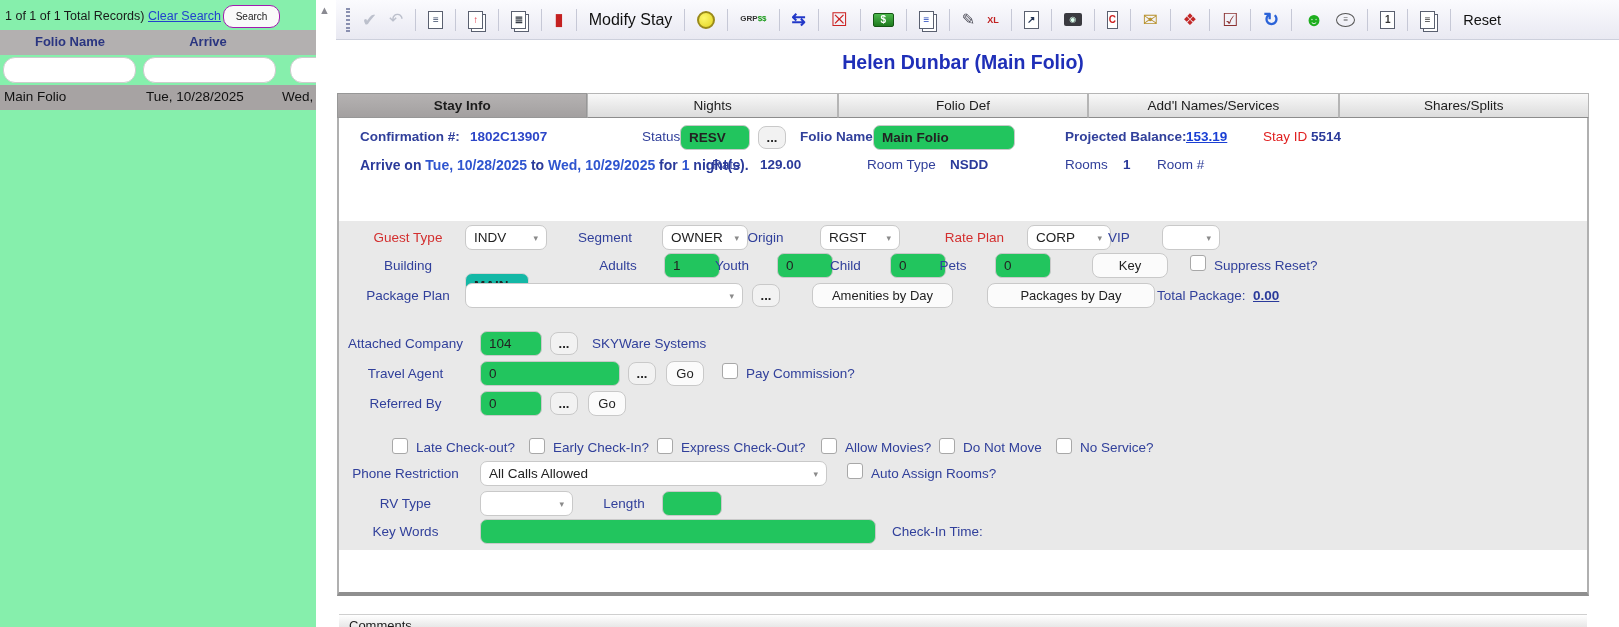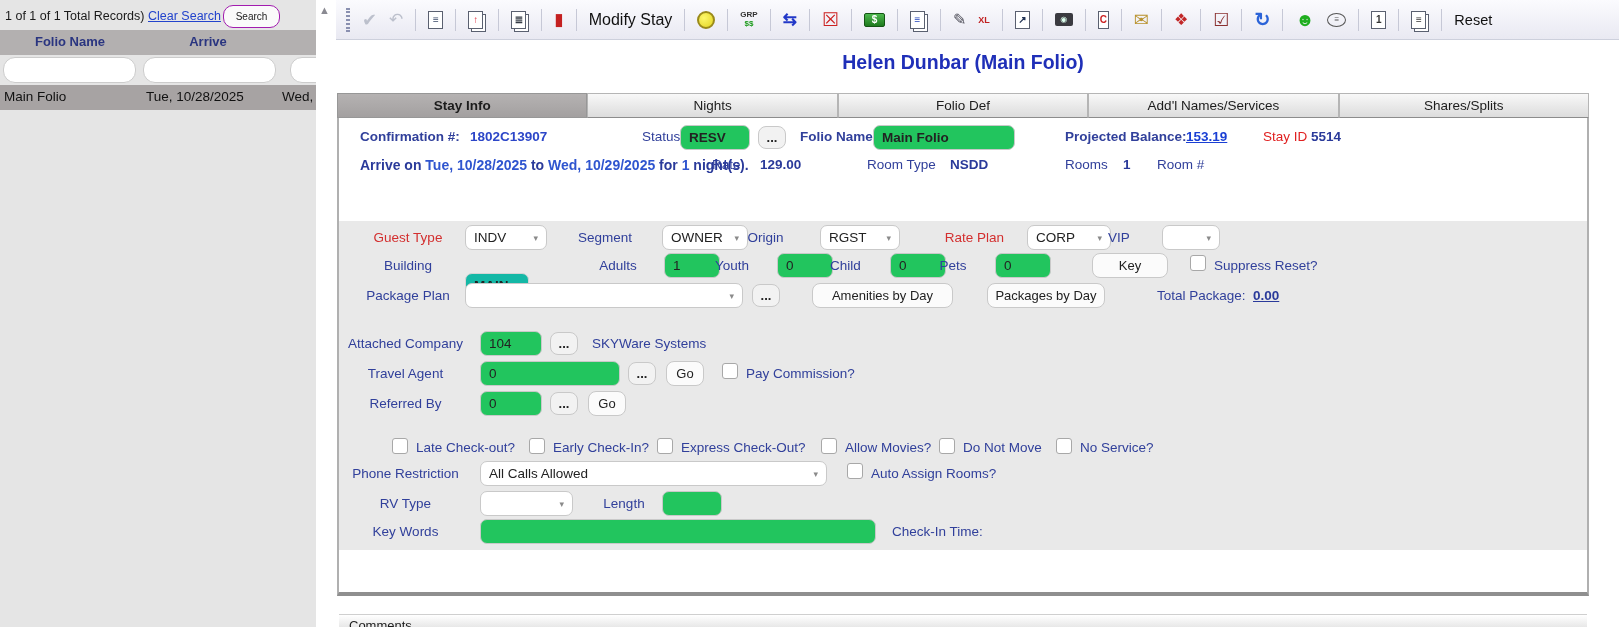--- a/index.html
+++ b/index.html
@@ -1,21 +1,21 @@
 <!DOCTYPE html>
 <html><head>
 <meta charset="utf-8">
 <style>
   * { margin:0; padding:0; box-sizing:border-box; }
   html,body { background:#fff; }
   body { font-family:"Liberation Sans", sans-serif; }
   .screen { position:relative; width:1619px; height:627px; overflow:hidden; background:#fff; }
 
   
-  .left-panel { position:absolute; left:0; top:0; width:316px; height:627px; background:#e5e5e5; overflow:hidden; }
+  .left-panel { position:absolute; left:0; top:0; width:316px; height:627px; background:#86efac; overflow:hidden; }
   .lp-records { position:absolute; left:5px; top:9px; font-size:12.5px; color:#1a1a1a; white-space:nowrap; }
   .lp-clear { position:absolute; left:148px; top:9px; font-size:12.5px; color:#2243cc; text-decoration:underline; cursor:pointer; white-space:nowrap; }
   .lp-search { position:absolute; left:223px; top:5px; width:57px; height:23px; border:1px solid #a21caf; border-radius:10px; background:#fafafa; font-size:10px; color:#222; font-family:inherit; }
   .lp-header { position:absolute; left:0; top:30px; width:316px; height:25px; background:#b3b0b0; }
   .lp-header span { position:absolute; top:4px; font-size:13px; font-weight:bold; color:#2a3580; text-align:center; }
   .lp-h1 { left:0; width:140px; }
   .lp-h2 { left:140px; width:136px; }
   .lp-filters { position:absolute; left:0; top:56px; width:316px; height:29px; }
   .lp-filters input { position:absolute; top:1px; height:26px; border:1px solid #ccc; border-radius:12px; background:#fff; padding:0 8px; font-size:13px; font-family:inherit; }
   .lp-f1 { left:3px; width:133px; }
@@ -34,21 +34,21 @@
   
   .toolbar { position:absolute; left:336px; top:0; width:1283px; height:40px; background:linear-gradient(#fbfbfe,#e9e9f2); border-bottom:1px solid #cdd0dc; display:flex; align-items:center; gap:12px; padding:0 10px; overflow:hidden; }
   .tb-sep { width:1px; height:22px; background:#c6c8d6; flex:none; }
   .tb-handle { width:4px; height:24px; border-left:2px dotted #8a90b0; border-right:2px dotted #8a90b0; flex:none; }
   .tb-icon { font-size:16px; line-height:1; flex:none; cursor:pointer; }
   .tb-text { font-size:15px; color:#111; white-space:nowrap; flex:none; cursor:pointer; }
   .tb-pagebox { width:15px; height:18px; background:#fff; border:1px solid #5a6070; display:flex; align-items:center; justify-content:center; font-size:10px; font-weight:bold; flex:none; cursor:pointer; }
   .tb-pagebox.stack { box-shadow:3px 3px 0 -1px #fff, 3px 3px 0 0 #5a6070; margin-right:3px; }
   .tb-pagebox.narrow { width:11px; }
   .tb-circle { width:18px; height:18px; border-radius:50%; background:radial-gradient(circle at 35% 35%, #fdf86a, #e2d322); border:2px solid #9a8a1a; flex:none; cursor:pointer; }
-  .tb-grp { display:flex; flex-direction:column; align-items:center; line-height:1.05; flex:none; cursor:pointer; }
+  .tb-grp { display:flex; flex-direction:row; align-items:center; line-height:1.05; flex:none; cursor:pointer; }
   .tb-grp .t { font-size:8px; font-weight:bold; color:#333; }
   .tb-grp .b { font-size:8px; font-weight:bold; color:#1a9a1a; }
   .tb-cash { width:21px; height:14px; background:linear-gradient(#4db84d,#1e7a1e); border:1px solid #145514; color:#fff; font-size:10px; font-weight:bold; display:flex; align-items:center; justify-content:center; border-radius:2px; flex:none; cursor:pointer; }
   .tb-camera { width:18px; height:13px; background:#3a3a40; border-radius:2px; color:#dfe; font-size:8px; display:flex; align-items:center; justify-content:center; flex:none; cursor:pointer; }
   .tb-oval { width:19px; height:14px; border:1.5px solid #555; border-radius:50%; display:flex; align-items:center; justify-content:center; font-size:8px; color:#555; flex:none; cursor:pointer; }
   .tb-xel { font-size:9px; font-weight:bold; color:#c02020; flex:none; cursor:pointer; }
 
   
   .page-title { position:absolute; left:337px; top:51px; width:1252px; text-align:center; font-size:19.5px; font-weight:bold; color:#1f2fb8; }
   .tabs { position:absolute; left:337px; top:93px; width:1252px; height:25px; display:flex; }
@@ -247,21 +247,21 @@
     <span class="cb" style="left:851px;top:137px;"></span>
     <span class="lbl" style="left:875px;top:140px;">Suppress Reset?</span>
 
     <span class="lbl r" style="left:20px;top:170px;width:98px;">Package Plan</span>
     <span class="dd" style="left:126px;top:165px;width:278px;">
         <span class="dd-val"></span>
         <span class="dd-arrow">▾</span>
       </span>
     <button class="btn dots" style="left:413px;top:166px;width:28px;">...</button>
     <button class="btn" style="left:473px;top:165px;width:141px;">Amenities by Day</button>
-    <button class="btn" style="left:648px;top:165px;width:118px;">Packages by Day</button>
+    <button class="btn" style="left:648px;top:165px;width:168px;">Packages by Day</button>
     <span class="lbl" style="left:818px;top:170px;">Total Package:</span>
     <span class="val" style="left:914px;top:170px;text-decoration:underline;">0.00</span>
 
     <span class="lbl r" style="left:0px;top:218px;width:133px;">Attached Company</span>
     <input class="fld" style="left: 141px; top: 213px; width: 62px;" value="104">
     <button class="btn dots" style="left:211px;top:214px;width:28px;">...</button>
     <span class="lbl" style="left:253px;top:218px;">SKYWare Systems</span>
 
     <span class="lbl r" style="left:0px;top:248px;width:133px;">Travel Agent</span>
     <input class="fld" style="left: 141px; top: 243px; width: 140px;" value="0">

